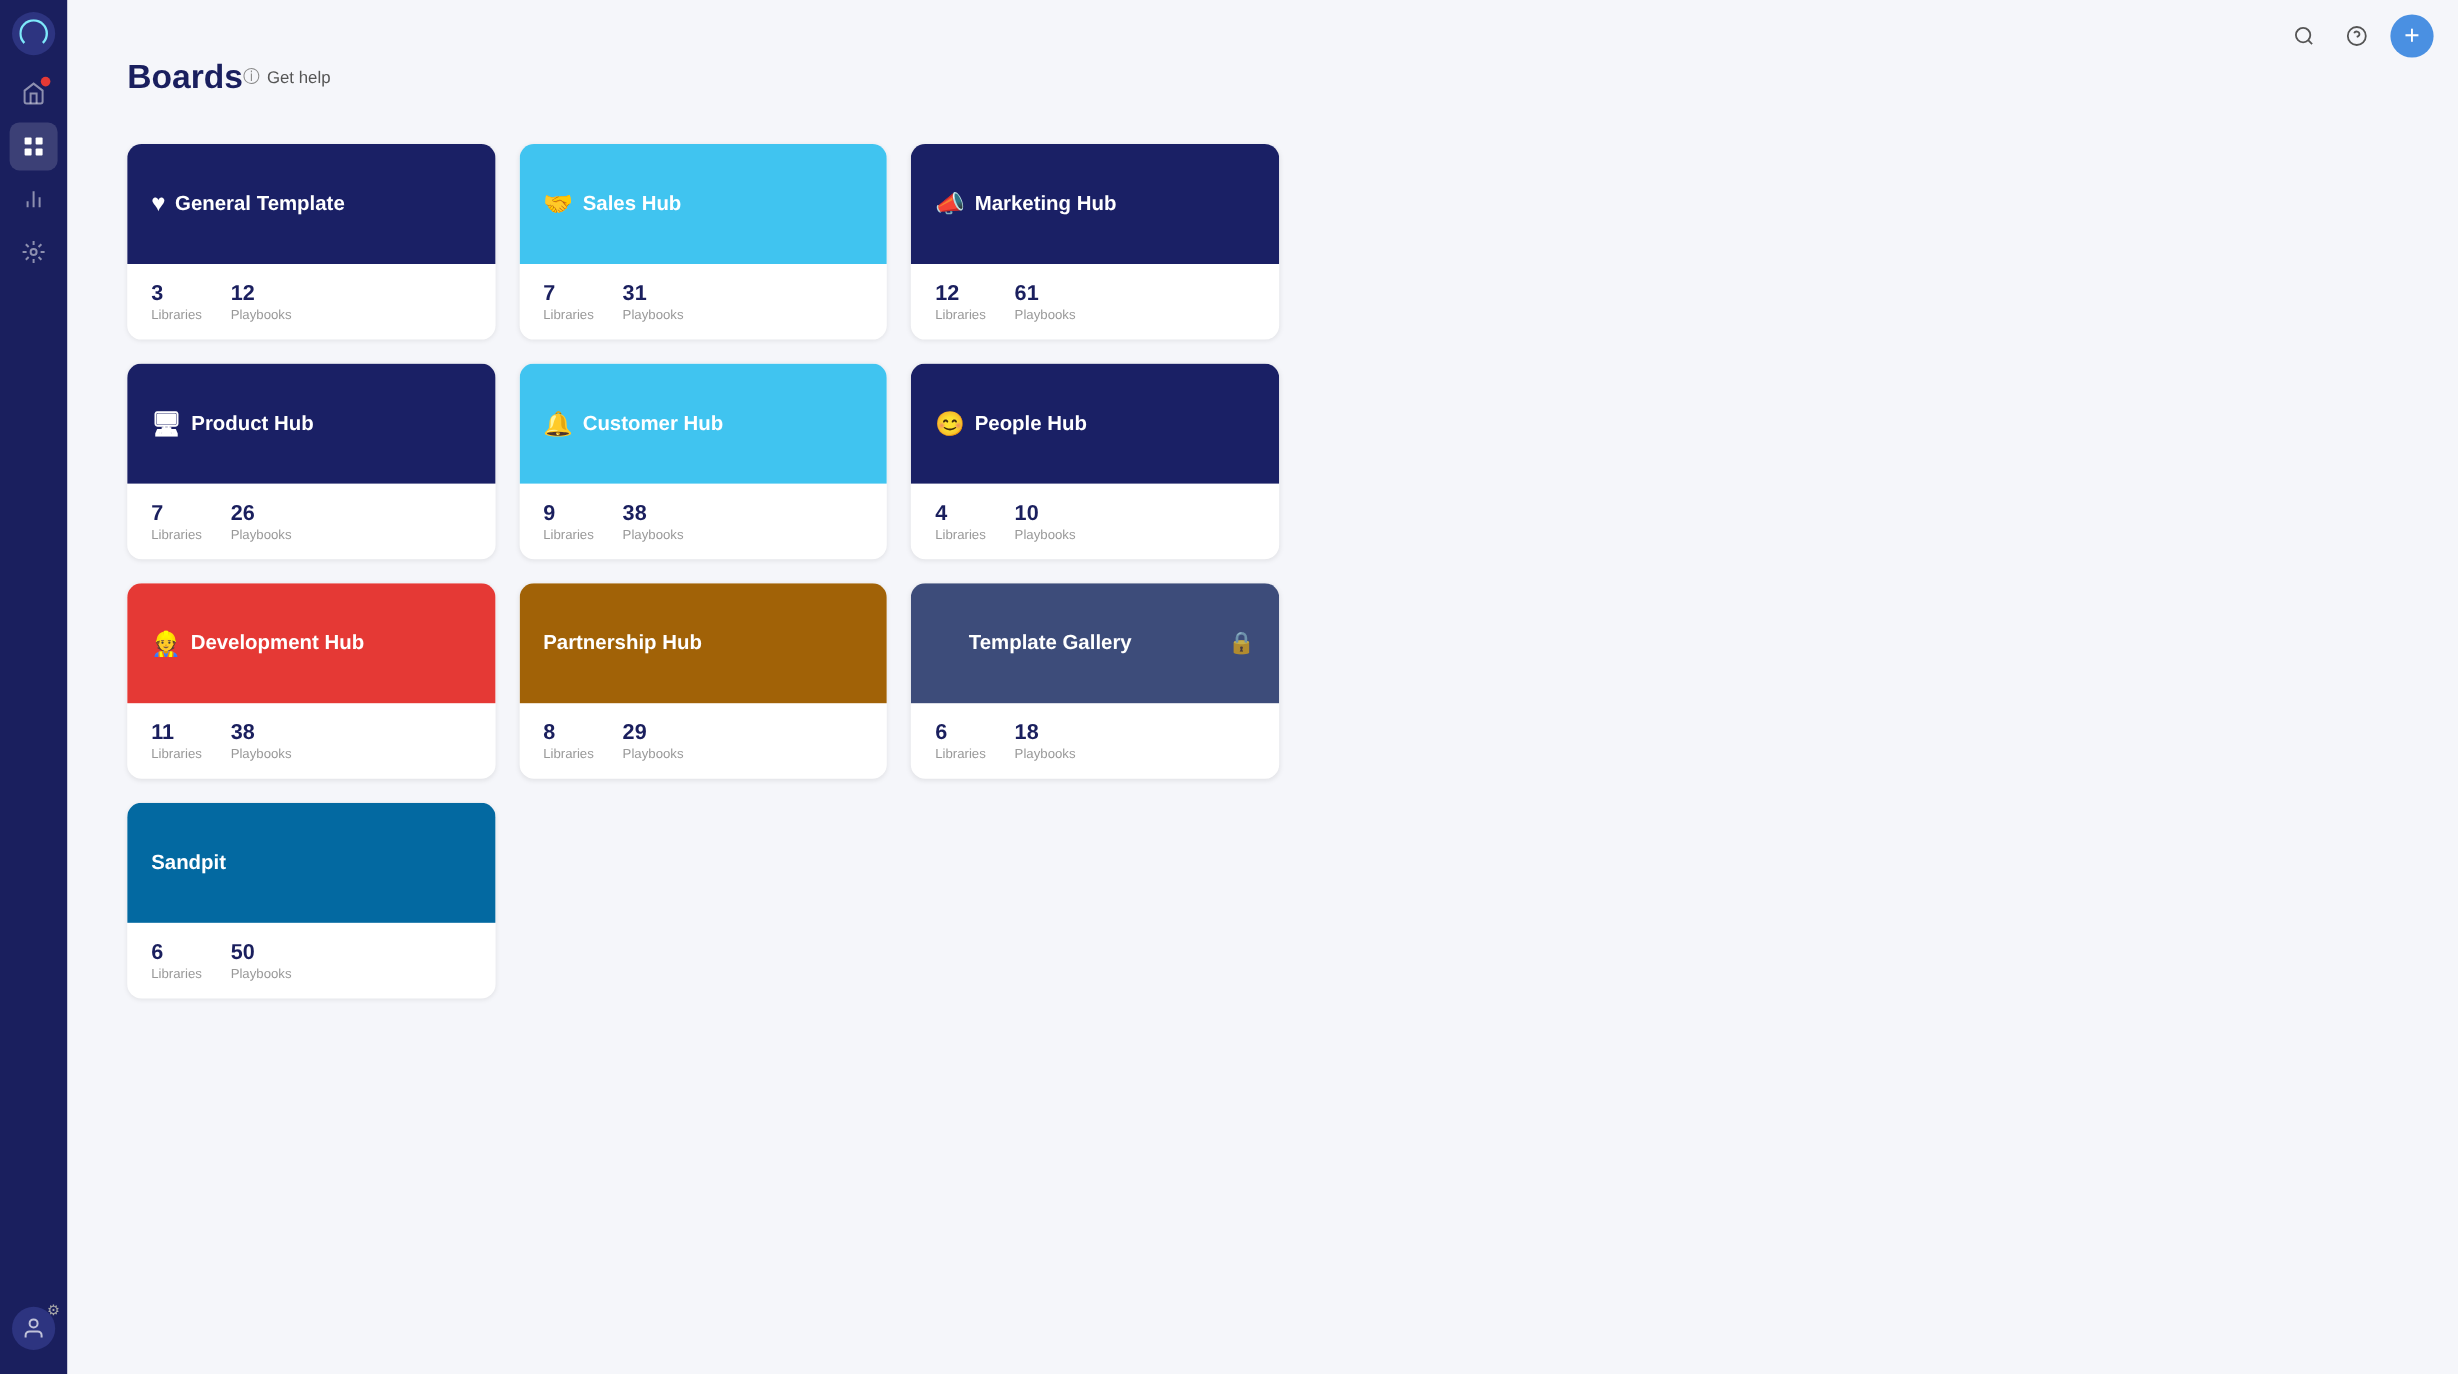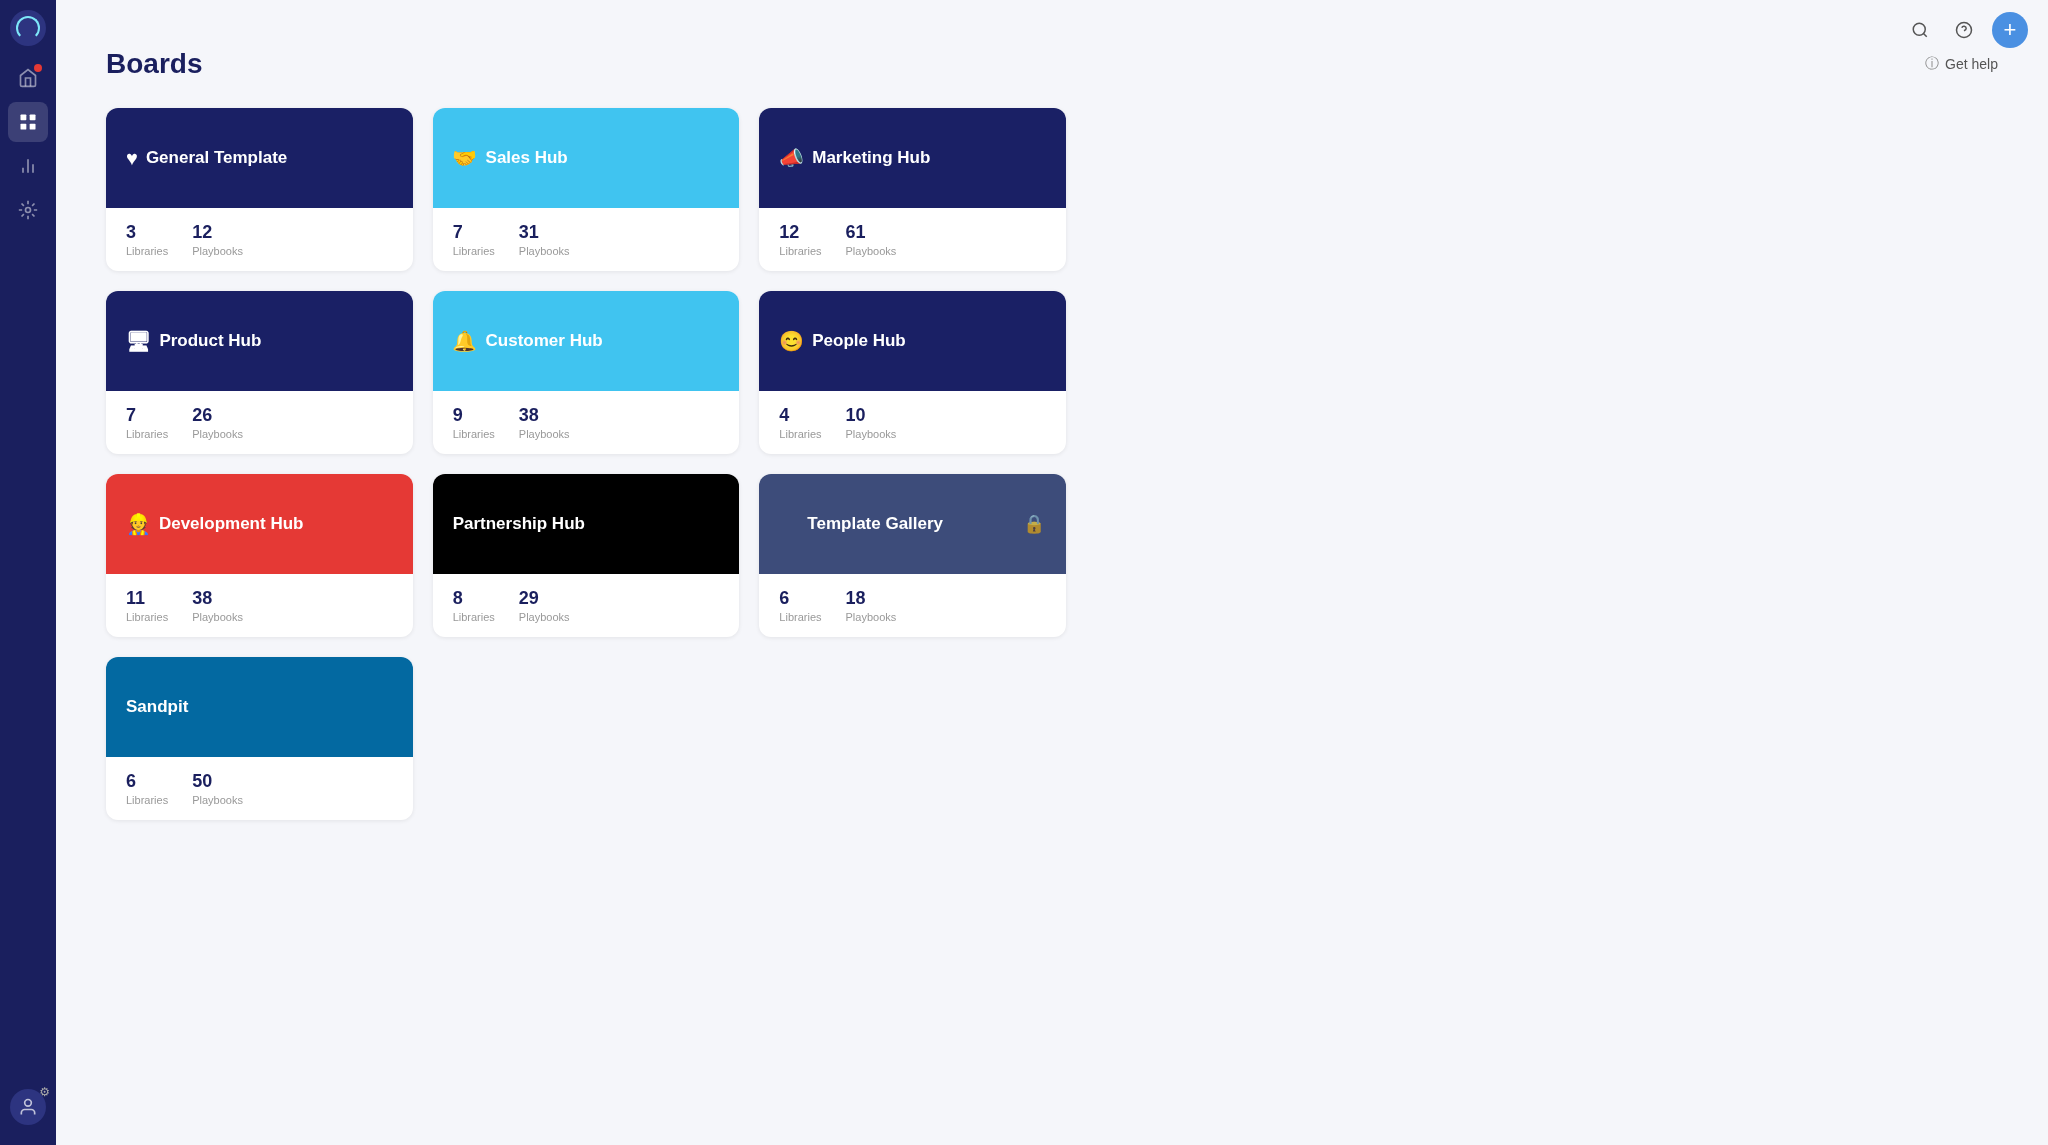--- a/index.html
+++ b/index.html
@@ -83,22 +83,22 @@
       color: #555; font-size: 18px; cursor: pointer;
     }
     .top-bar-add {
       width: 36px; height: 36px; border-radius: 50%;
       background: #4a90e2;
       display: flex; align-items: center; justify-content: center;
       color: white; font-size: 22px; cursor: pointer;
     }
 
     .page-header {
-      display: flex; align-items: center; justify-content: space-between;
-      margin-bottom: 28px; margin-top: 8px;
+      display: flex; align-items: center; justify-content: flex-start;
+      margin-bottom: 40px; margin-top: 8px;
     }
     .page-title {
       font-size: 28px; font-weight: 700; color: #1a1f5e;
     }
     .get-help {
       display: flex; align-items: center; gap: 6px;
       color: #555; font-size: 14px; cursor: pointer;
     }
     .get-help-icon { color: #888; }
 
@@ -132,21 +132,21 @@
     }
     .stat-item { display: flex; flex-direction: column; }
     .stat-number { font-size: 18px; font-weight: 700; color: #1a1f5e; }
     .stat-label { font-size: 11px; color: #999; margin-top: 2px; }
 
     
     .bg-navy { background: #1a2065; }
     .bg-sky { background: #40c4f0; }
     .bg-dark-navy { background: #1a2065; }
     .bg-red { background: #e53935; }
-    .bg-mid-navy { background: #000000; }
+    .bg-mid-navy { background: #a16207; }
     .bg-slate { background: #3d4c7a; padding-left: 48px; }
     .bg-yellow { background: #0369a1; }
 
     .lock-icon {
       margin-left: auto; font-size: 18px; color: rgba(255,255,255,0.7);
     }
   </style>
 </head>
 <body>
 

